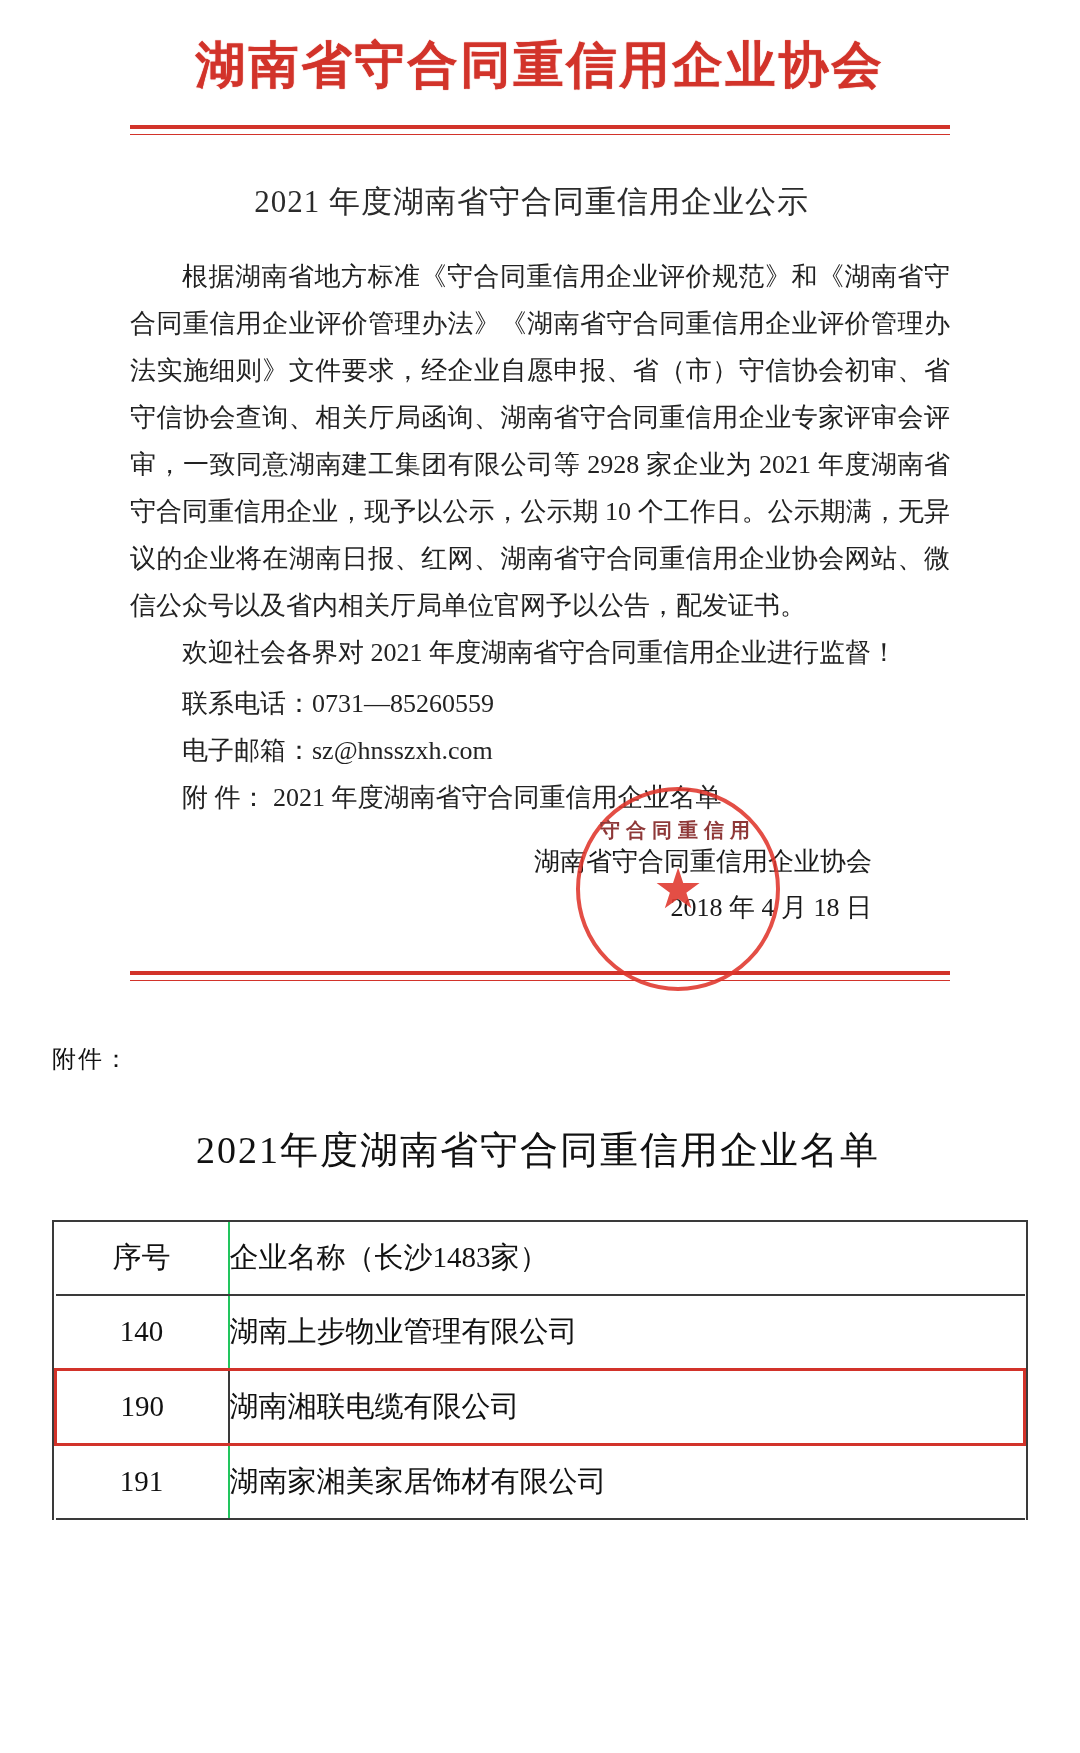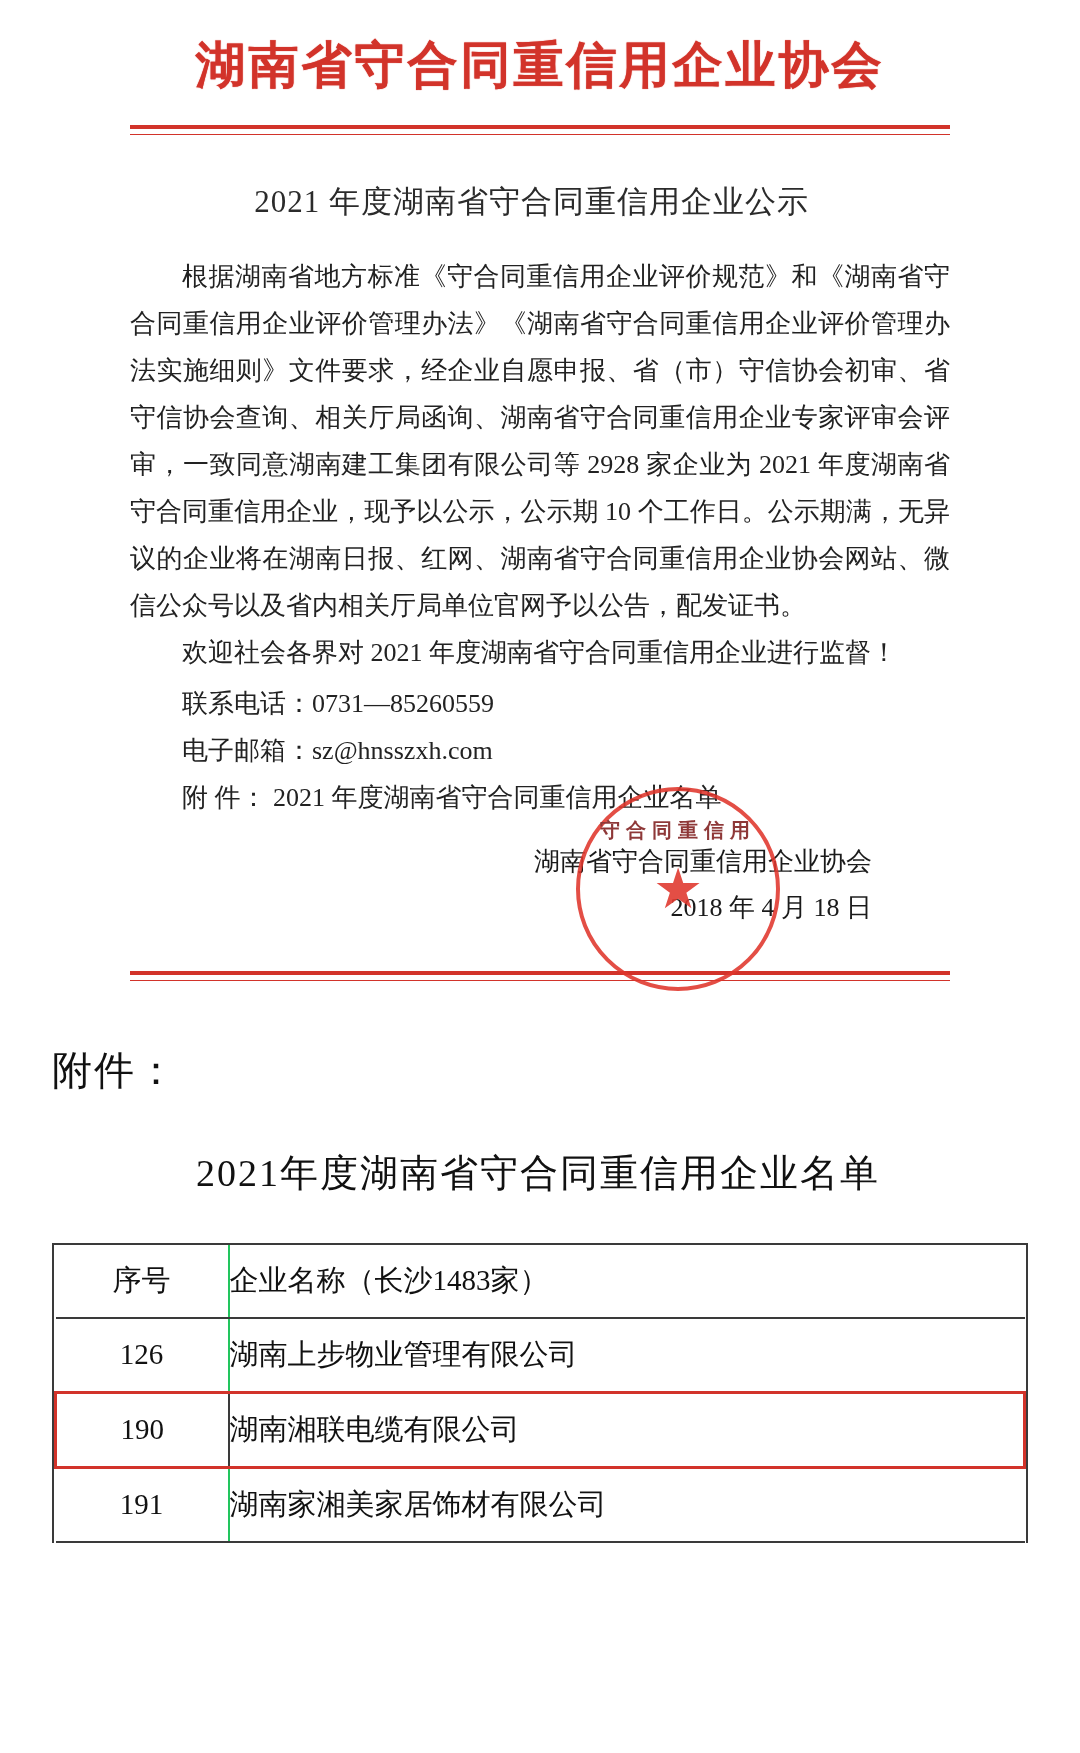--- a/index.html
+++ b/index.html
@@ -113,21 +113,21 @@
   .seal .seal-top-text { top: 16px; }
   .seal .seal-bottom-text { bottom: 14px; font-size: 16px; letter-spacing: 4px; }
 
   .rule-wrap-bottom {
     margin: 40px 130px 0 130px;
   }
 
   
   .attach-label {
     margin: 62px 0 0 52px;
-    font-size: 40px;
+    font-size: 24px;
     letter-spacing: 2px;
     color: #111;
   }
   .attach-title {
     margin: 50px 4px 0 0;
     text-align: center;
     font-size: 38px;
     letter-spacing: 2px;
     color: #111;
   }
@@ -218,21 +218,21 @@
 <div class="attach-title">2021年度湖南省守合同重信用企业名单</div>
 
 <div class="table-wrap">
   <table class="list">
     <tbody>
       <tr class="header">
         <td class="col-idx">序号</td>
         <td class="col-name">企业名称（长沙1483家）</td>
       </tr>
       <tr>
-        <td class="col-idx">126</td>
+        <td class="col-idx">140</td>
         <td class="col-name">湖南上步物业管理有限公司</td>
       </tr>
       <tr class="highlight">
         <td class="col-idx">190</td>
         <td class="col-name">湖南湘联电缆有限公司</td>
       </tr>
       <tr>
         <td class="col-idx">191</td>
         <td class="col-name">湖南家湘美家居饰材有限公司</td>
       </tr>

